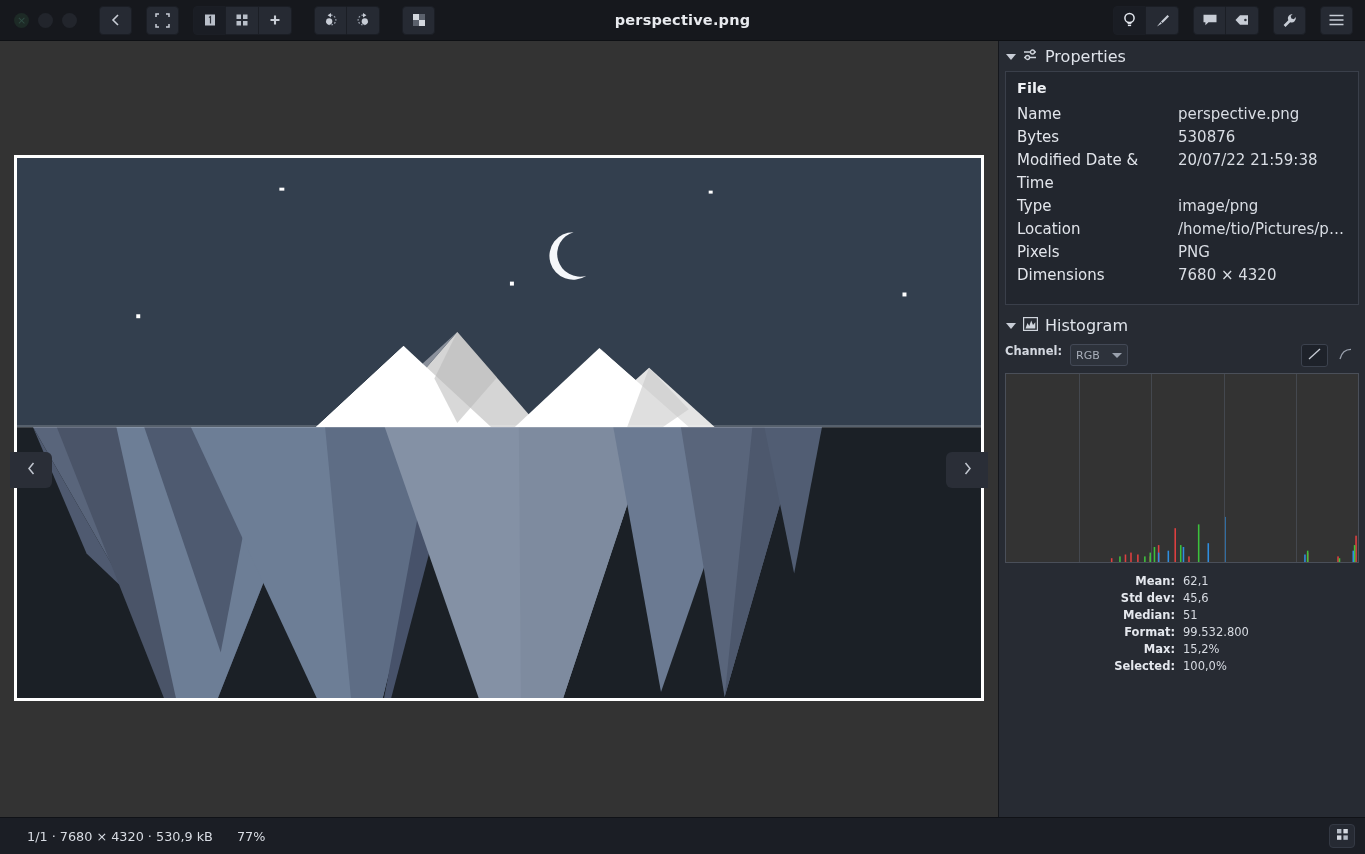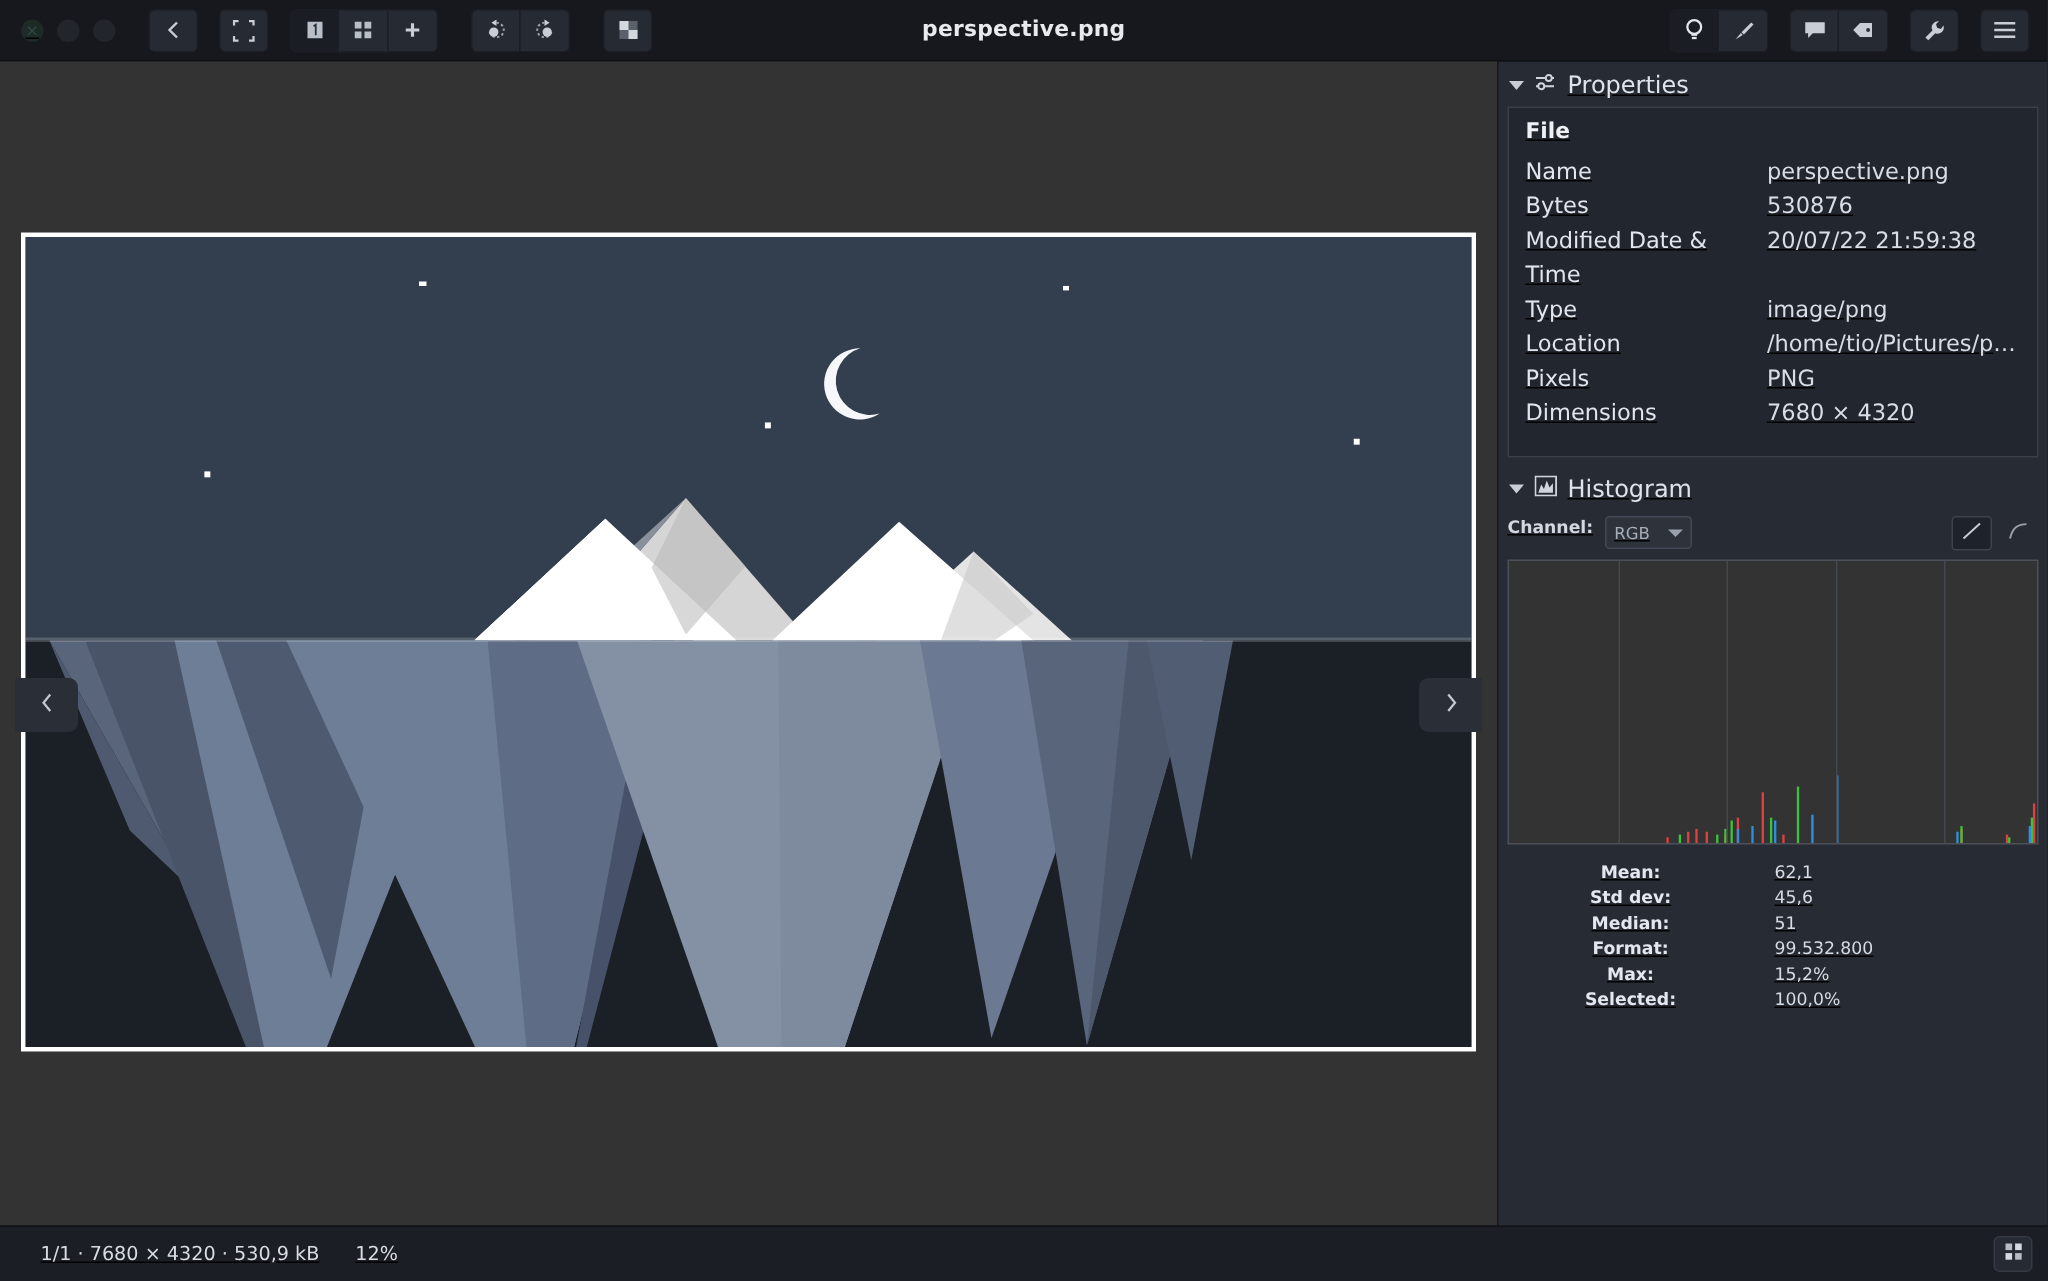--- a/index.html
+++ b/index.html
@@ -2,21 +2,21 @@
 <html><head>
 <meta charset="utf-8">
 <style>
   * { box-sizing: border-box; margin: 0; padding: 0; }
   html, body {
     width: 1365px; height: 854px;
     background: #1b1d23;
     font-family: "DejaVu Sans", sans-serif;
     overflow: hidden;
   }
-  #app { position: relative; width: 1365px; height: 854px; display: flex; flex-direction: column; text-decoration: underline; }
+  #app { position: relative; width: 1365px; height: 854px; display: flex; flex-direction: column; }
 
   
   .titlebar {
     height: 41px; flex: 0 0 41px;
     background: #16181d;
     display: flex; align-items: center;
     position: relative;
     border-bottom: 1px solid #0e1014;
   }
   .wbtns { display: flex; gap: 9px; padding-left: 14px; align-items: center; }
@@ -123,21 +123,21 @@
   .sbtn { width: 27px; height: 23px; border-radius: 3px; display:flex;
           align-items:center; justify-content:center; }
   .sbtn.on { background: #1e222a; border: 1px solid #3c424e; }
 
   .histo { margin: 0 6px; height: 190px; background: #333333;
            border: 1px solid #4a4f59; position: relative; overflow: hidden; }
   .histo .grid { position:absolute; top:0; bottom:0; width:1px; background:#44484f; }
 
   .stats { padding: 10px 0 0 0; }
   .srow { display: flex; font-size: 11.5px; line-height: 17px; }
-  .sk { width: 176px; text-align: center; color: #e4e7ed; font-weight: 700; }
+  .sk { width: 176px; text-align: right; color: #e4e7ed; font-weight: 700; }
   .sv { padding-left: 8px; color: #d7dbe2; }
 
   
   .statusbar {
     height: 37px; flex: 0 0 37px; background: #1b1e25;
     display: flex; align-items: center; position: relative;
     border-top: 1px solid #101217;
   }
   .stext { padding-left: 27px; font-size: 12.8px; color: #d8dce3; }
   .szoom { padding-left: 24px; font-size: 12.8px; color: #d8dce3; }
@@ -530,21 +530,21 @@
         <div class="srow">
           <div class="sk">Selected:</div>
           <div class="sv">100,0%</div>
         </div>
       </div>
     </div>
   </div>
 
   <div class="statusbar">
     <div class="stext">1/1  ·  7680 × 4320  ·  530,9 kB</div>
-    <div class="szoom">12%</div>
+    <div class="szoom">77%</div>
     <div class="gridbtn">
       <span>
         <svg width="15" height="15" viewBox="0 0 15 15">
           <rect x="2" y="2" width="4.4" height="4.4" fill="#b6bcc6"></rect>
           <rect x="8.4" y="2" width="4.4" height="4.4" fill="#d6dae1"></rect>
           <rect x="2" y="8.4" width="4.4" height="4.4" fill="#d6dae1"></rect>
           <rect x="8.4" y="8.4" width="4.4" height="4.4" fill="#b6bcc6"></rect>
         </svg>
       </span>
     </div>

